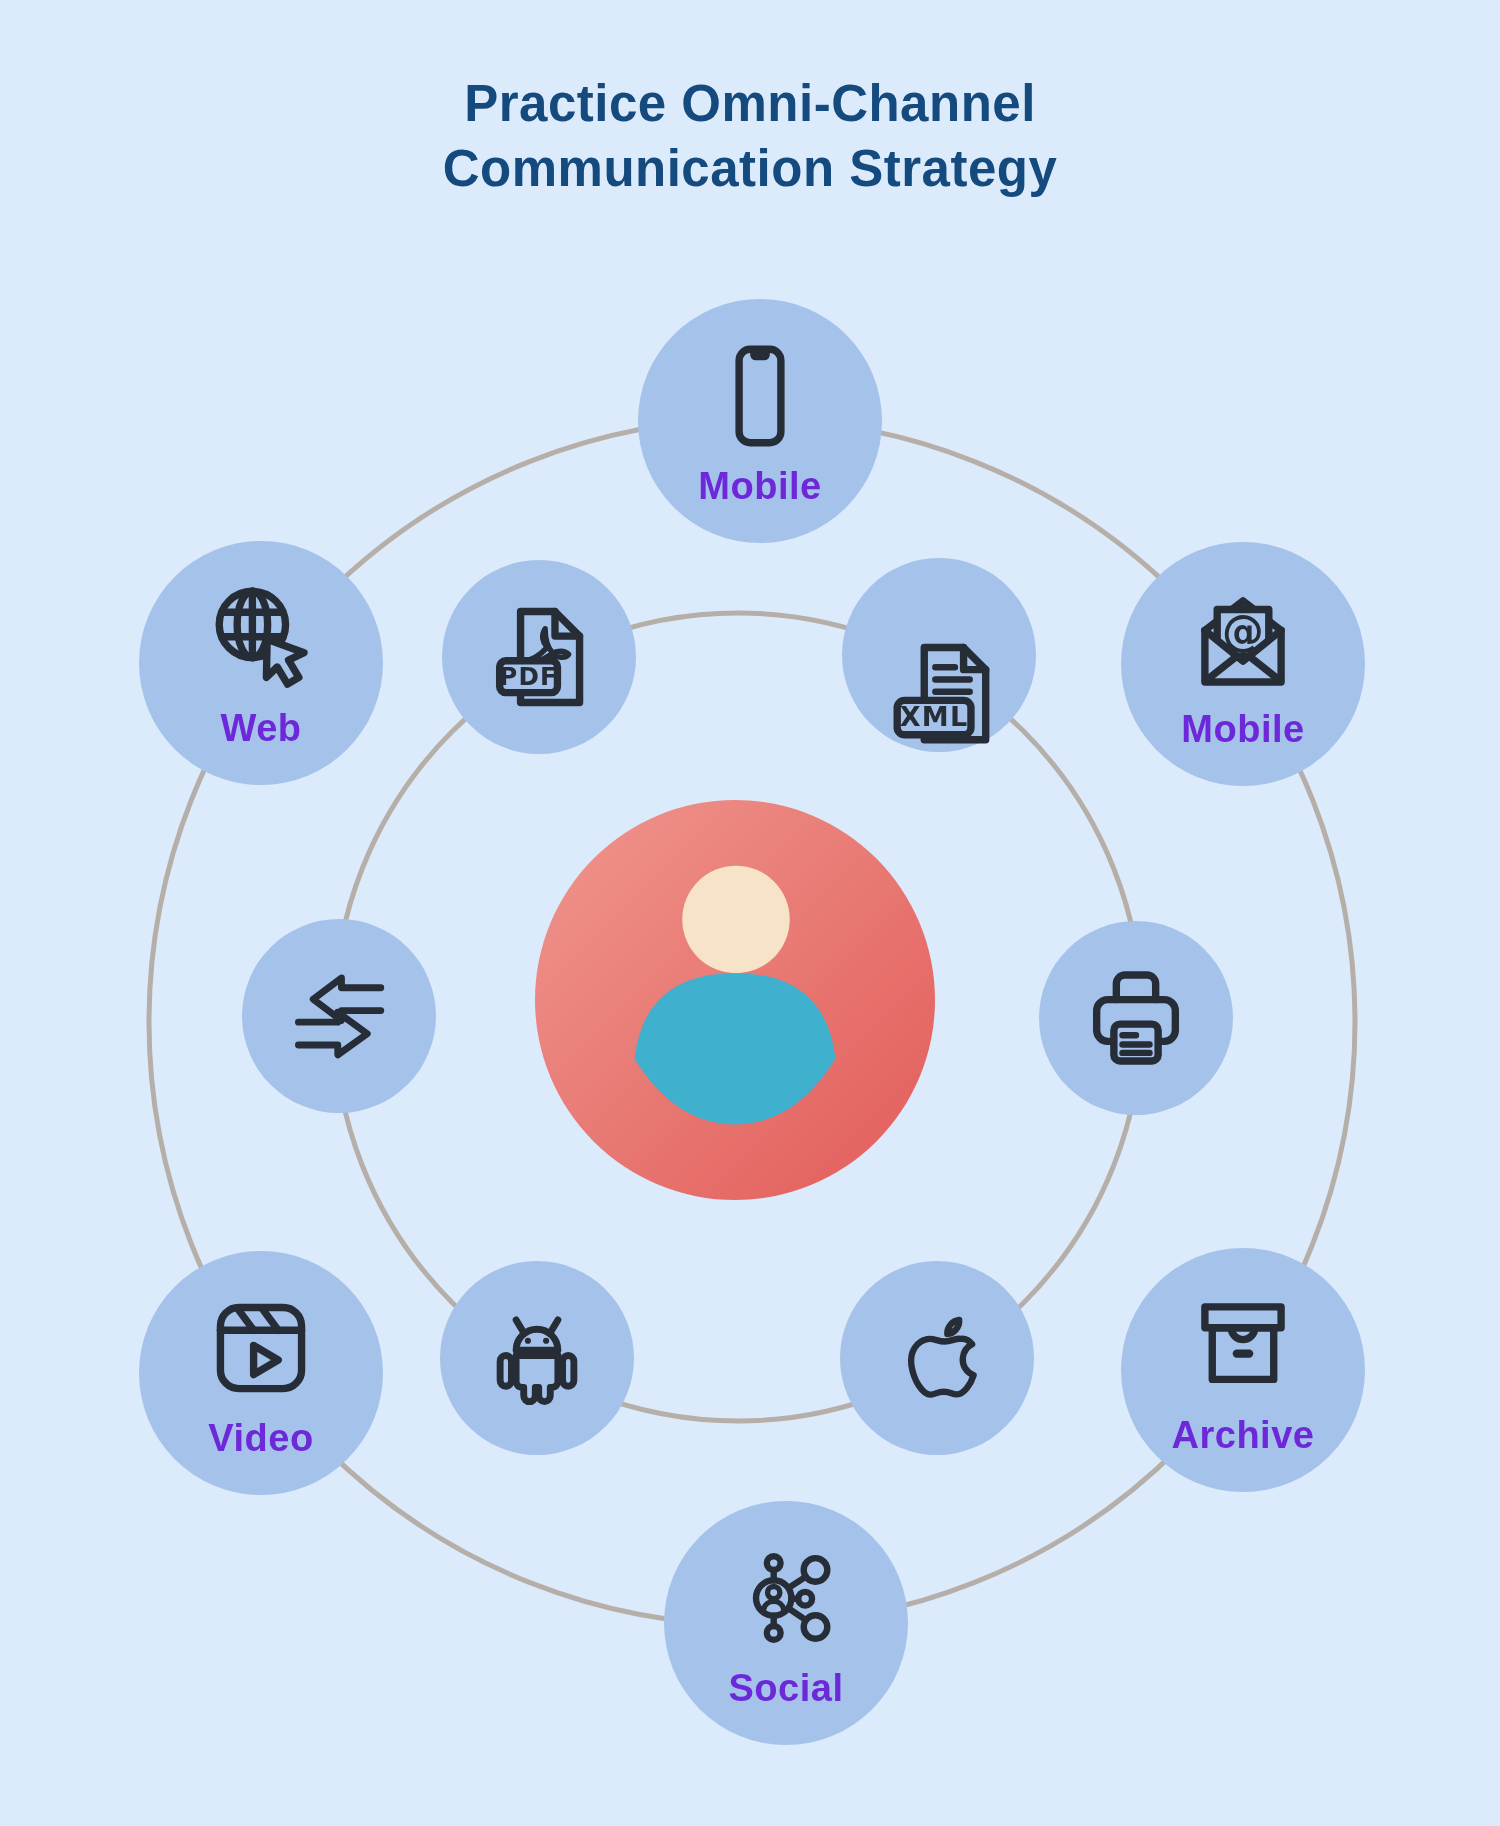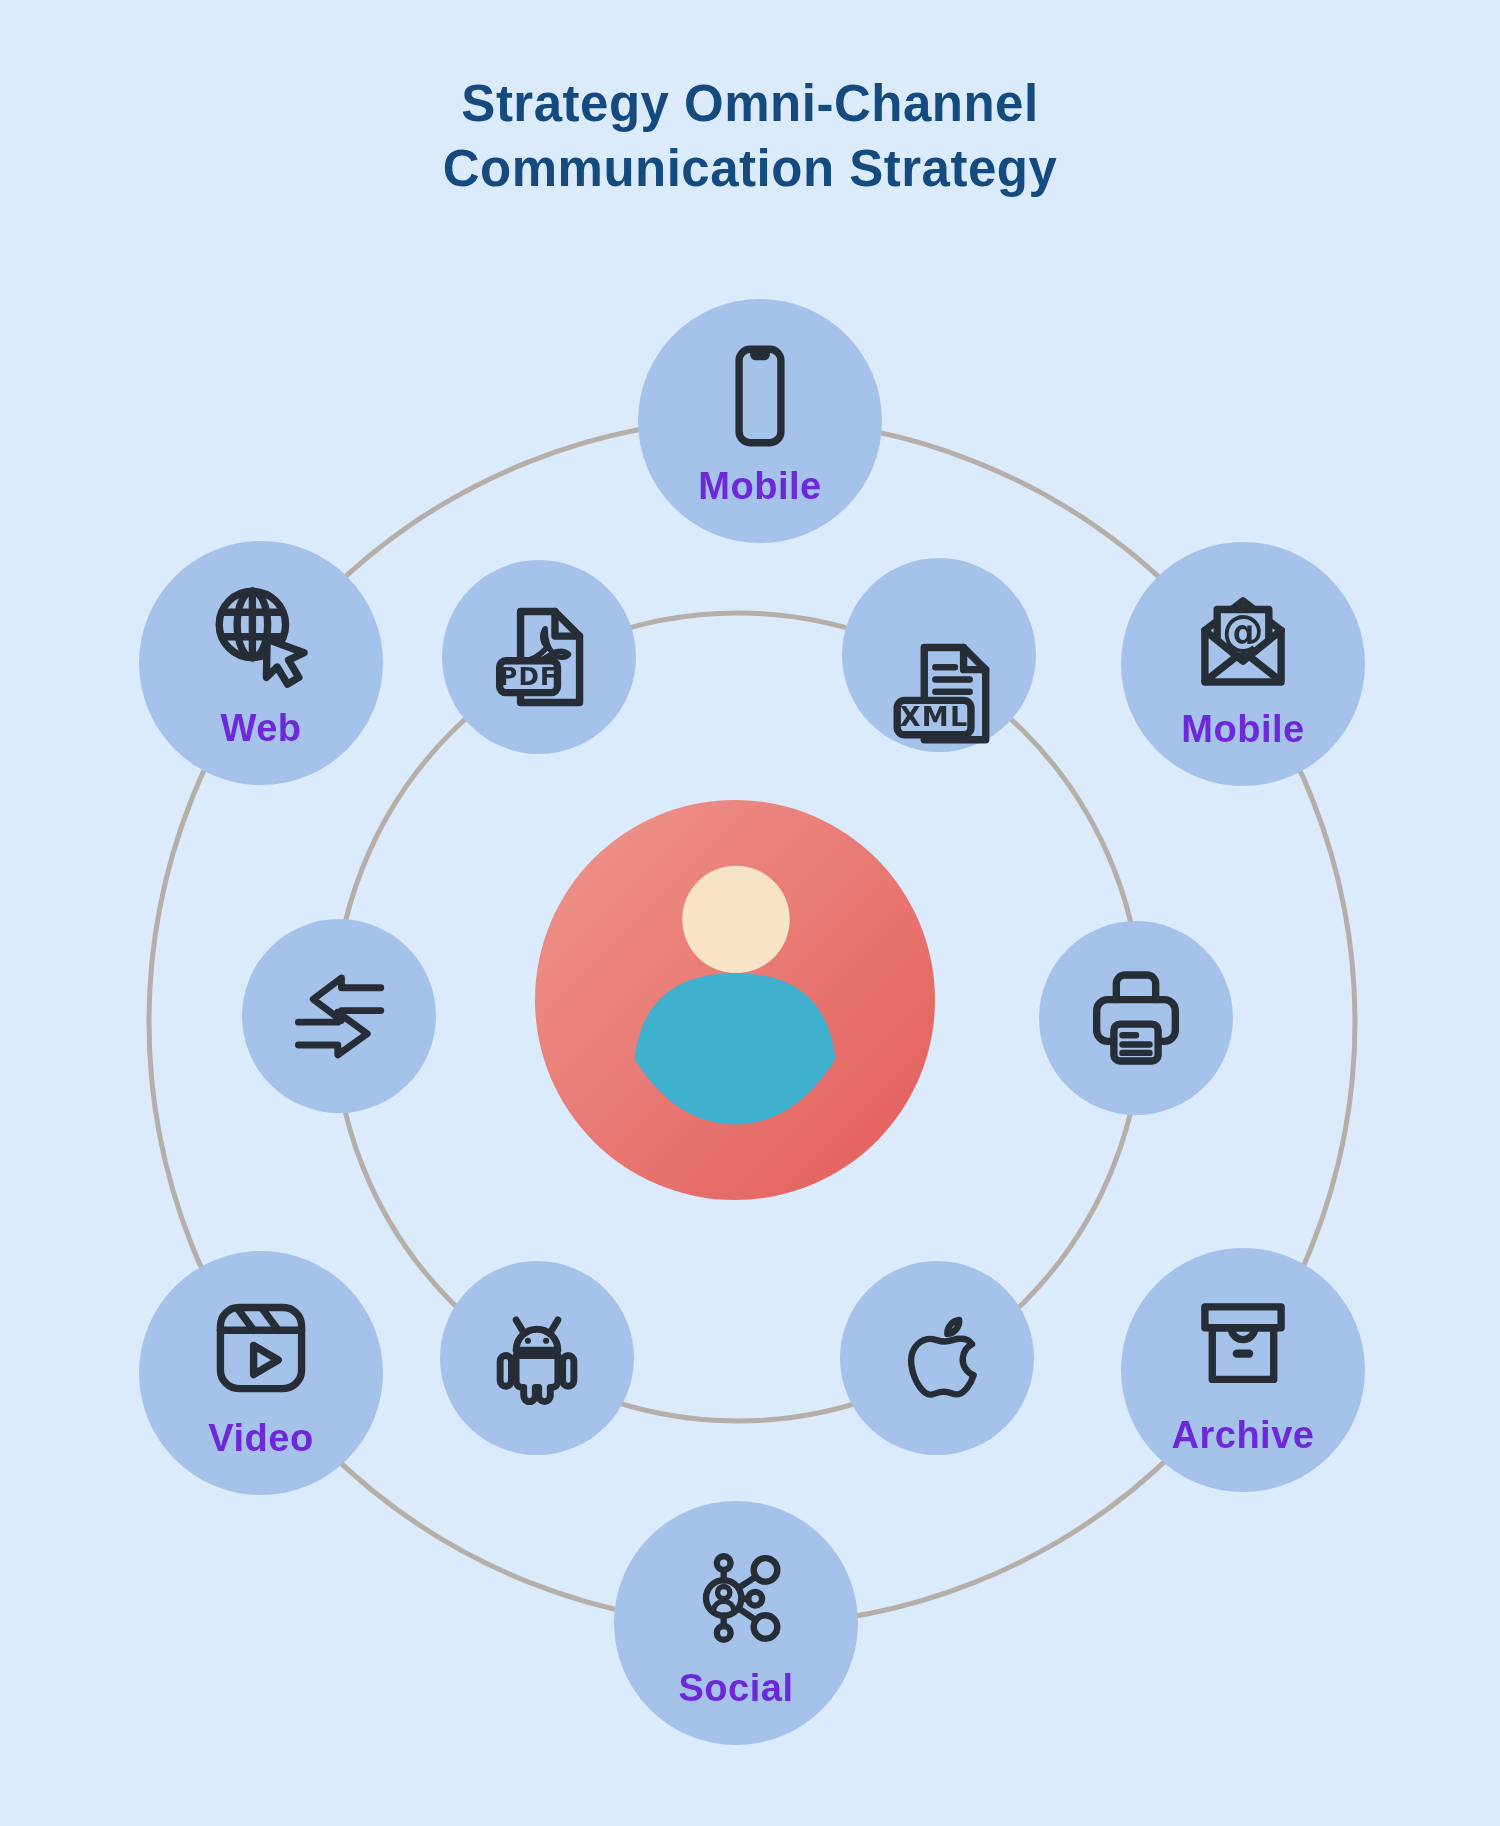--- a/index.html
+++ b/index.html
@@ -23,21 +23,21 @@
   .icon svg{display:block;width:118px;height:118px;}
   .hub{position:absolute;left:533px;top:798px;width:404px;height:404px;}
   .hub svg{display:block;}
 </style>
 </head>
 <body>
 
 <div class="canvas">
 
   <h1 class="title">
-    <span>Strategy Omni-Channel</span>
+    <span>Practice Omni-Channel</span>
     <span>Communication Strategy</span>
   </h1>
 
   <div class="rings">
     <svg width="1500" height="1826" viewBox="0 0 1500 1826">
       <circle cx="752" cy="1022" r="603" fill="none" stroke="#b6afa9" stroke-width="5"></circle>
       <circle cx="738" cy="1017" r="404" fill="none" stroke="#b6afa9" stroke-width="5"></circle>
     </svg>
   </div>
 
@@ -94,21 +94,21 @@
       <svg viewBox="0 0 48 48" fill="none" stroke="#262d36" stroke-width="3" stroke-linecap="round" stroke-linejoin="round">
         <rect x="7.5" y="7.5" width="33" height="33" rx="7.5"></rect>
         <path d="M7.5 16.8 H40.5"></path>
         <path d="M14.5 8 L21 16.8 M24.5 8 L31 16.8"></path>
         <path d="M21 23 L31 28.9 L21 34.8 Z"></path>
       </svg>
     </span>
     <span class="label">Video</span>
   </div>
 
-  <div class="node outer" style="left:614px;top:1501px;">
+  <div class="node outer" style="left:664px;top:1501px;">
     <span class="icon">
       <svg viewBox="0 0 48 48" fill="none" stroke="#262d36" stroke-width="2.6" stroke-linecap="round" stroke-linejoin="round">
         <circle cx="19" cy="24" r="7.2"></circle>
         <circle cx="19" cy="21.8" r="2.5" stroke-width="2.2"></circle>
         <path d="M14.9 28.6 a4.2 4.2 0 0 1 8.2 0" stroke-width="2.2"></path>
         <path d="M19 16.8 V12.6 M19 31.2 V35.4 M26.2 24.3 H28.8 M25.2 19.8 L31.8 15.5 M25.2 28.3 L31.8 32.8"></path>
         <circle cx="19" cy="9.8" r="2.8"></circle>
         <circle cx="19" cy="38.2" r="2.8"></circle>
         <circle cx="31.8" cy="24.3" r="2.8"></circle>
         <circle cx="36" cy="12.6" r="4.8"></circle>

